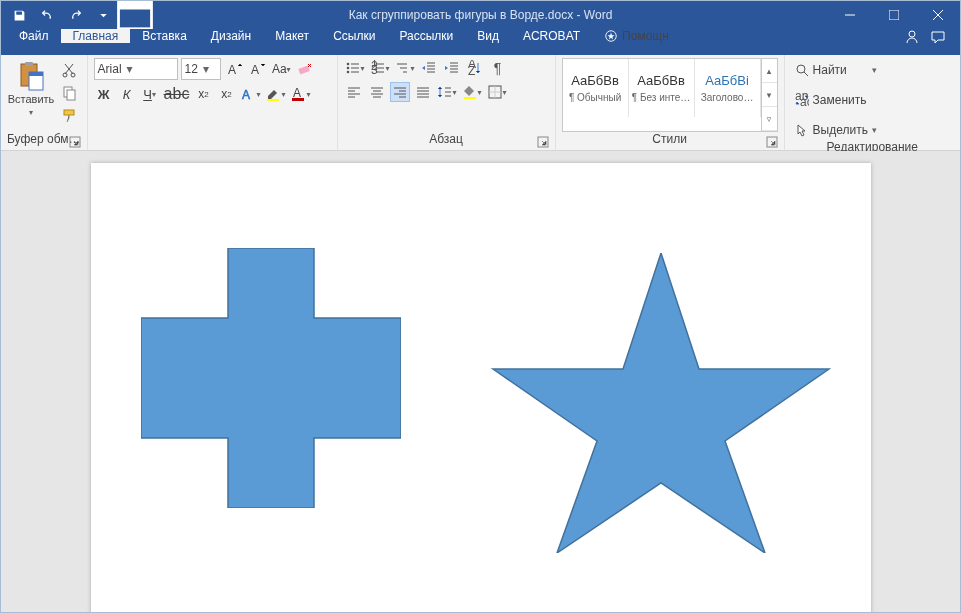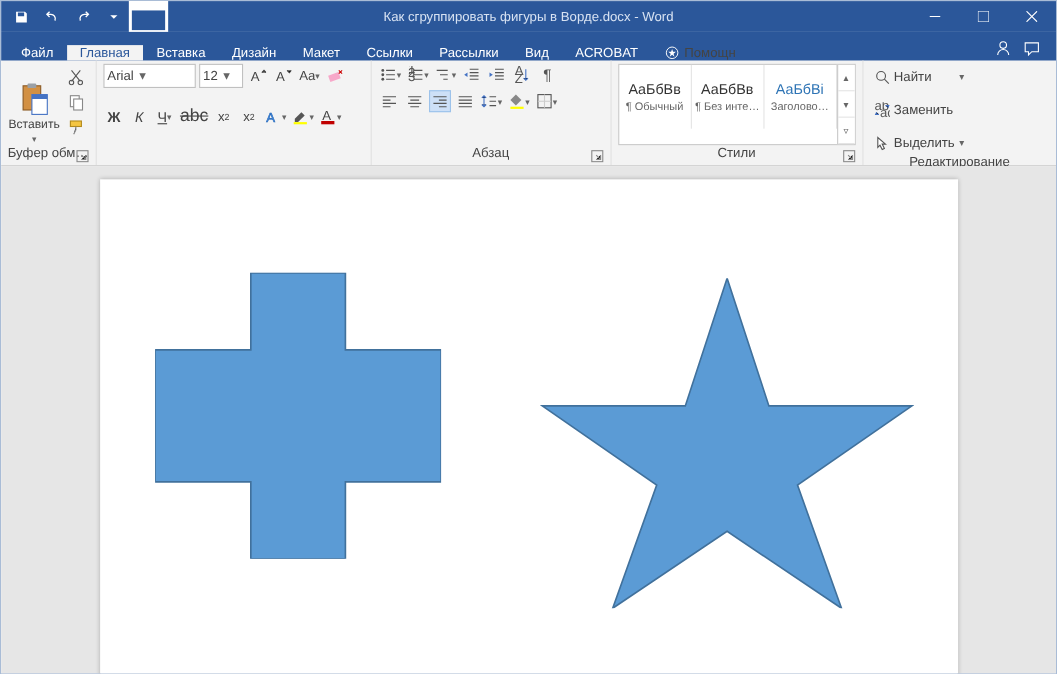--- a/index.html
+++ b/index.html
@@ -5,32 +5,32 @@
 *{box-sizing:border-box;margin:0;padding:0;font-family:"Segoe UI",Tahoma,sans-serif;font-size:12px;color:#444}
 body{width:961px;height:613px;background:#fff;overflow:hidden;border:1px solid #a9bcd6}
 .titlebar{height:28px;background:#2b579a;display:flex;align-items:center;color:#fff;position:relative}
 .titlebar .qat{display:flex;gap:8px;padding-left:8px;align-items:center}
 .titlebar .qat svg{width:13px;height:13px}
 .titlebar .title{position:absolute;left:50%;transform:translateX(-50%);color:#d7e2f2;font-size:12px}
 .titlebar .winctl{margin-left:auto;display:flex}
 .titlebar .winctl div{width:44px;height:28px;display:flex;align-items:center;justify-content:center}
 .titlebar .winctl svg{width:10px;height:10px}
 .titlebar .ribbonmin{width:44px;height:28px;display:flex;align-items:center;justify-content:center}
-.tabs{height:26px;background:#2b579a;display:flex;align-items:flex-end;padding-left:6px;position:relative}
+.tabs{height:26px;background:#2b579a;display:flex;align-items:flex-start;padding-left:6px;position:relative}
 .tab{padding:0 12px;display:flex;align-items:center;color:#fff;font-size:12px;cursor:pointer}
 .tab.active{background:#f3f3f3;color:#2b579a}
 .tab.help svg{width:14px;height:14px;margin-right:4px}
 .tabs .right{margin-left:auto;display:flex;align-items:center;gap:10px;padding-right:14px}
 .tabs .right svg{width:16px;height:16px}
 .ribbon{height:96px;background:#f3f3f3;border-bottom:1px solid #d4d4d4;display:flex}
 .group{border-right:1px solid #e1e1e1;padding:3px 6px 0 6px;display:flex;flex-direction:column;position:relative}
 .group .body{flex:1;display:flex;gap:4px}
 .group .label{height:18px;text-align:center;font-size:11px;color:#666;position:relative}
 .group .label .dlg{position:absolute;right:0;bottom:2px;width:12px;height:12px}
-.bigbtn{width:48px;display:flex;flex-direction:column;align-items:center;justify-content:flex-end;padding-top:2px;gap:2px;cursor:pointer}
+.bigbtn{width:48px;display:flex;flex-direction:column;align-items:center;justify-content:flex-start;padding-top:2px;gap:2px;cursor:pointer}
 .bigbtn svg{width:32px;height:32px}
 .bigbtn span{font-size:11px;line-height:11px;text-align:center}
 .stack{display:flex;flex-direction:column;gap:3px;justify-content:flex-start;padding-top:2px}
 .row{display:flex;align-items:center;gap:3px}
 .sbtn{min-width:20px;height:20px;display:flex;align-items:center;justify-content:center;cursor:pointer;border:1px solid transparent}
 .sbtn svg{width:16px;height:16px}
 .combo{height:22px;border:1px solid #c0c0c0;background:#fff;display:flex;align-items:center;padding:0 3px;font-size:12px}
 .combo .arr{width:12px;text-align:center;color:#666;margin-left:2px}
 .styles{display:flex;border:1px solid #c8c8c8;background:#fff}
 .stylecard{width:66px;height:58px;border-right:1px solid #e4e4e4;display:flex;flex-direction:column;align-items:center;justify-content:center;cursor:pointer}
@@ -165,21 +165,21 @@
           </div>
       </div>
     </div>
     <div class="label"><span>Буфер обм…</span><svg class="dlg dlg-launcher" viewBox="0 0 12 12">
           <rect x="1" y="1" width="10" height="10" fill="none" stroke="#888"></rect>
           <path stroke="#888" d="M5 5l4 4M9 5v4H5"></path>
         </svg></div>
   </div>
 
   <div class="group" style="min-width:250px">
-    <div class="body" style="flex-direction:column;gap:16px">
+    <div class="body" style="flex-direction:column;gap:4px">
       <div class="row">
         <div class="combo" style="width:84px">
             <span>Arial</span>
             <span class="arr">▾</span>
           </div>
         <div class="combo" style="width:40px">
             <span>12</span>
             <span class="arr">▾</span>
           </div>
         <div class="sbtn">

